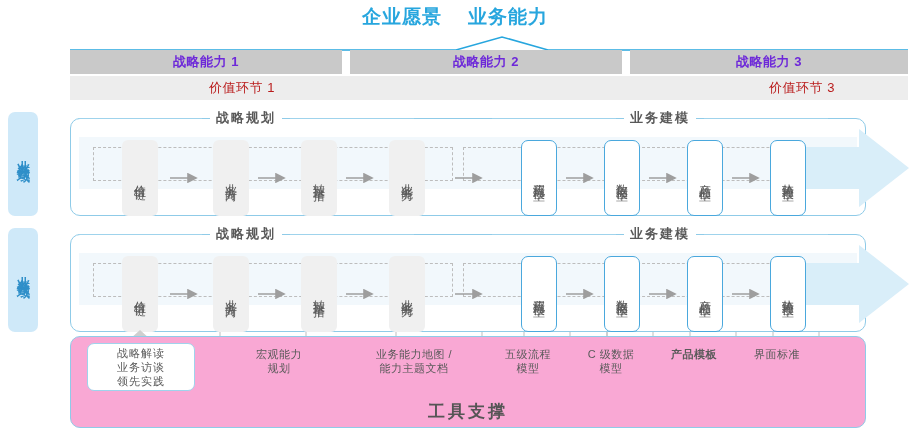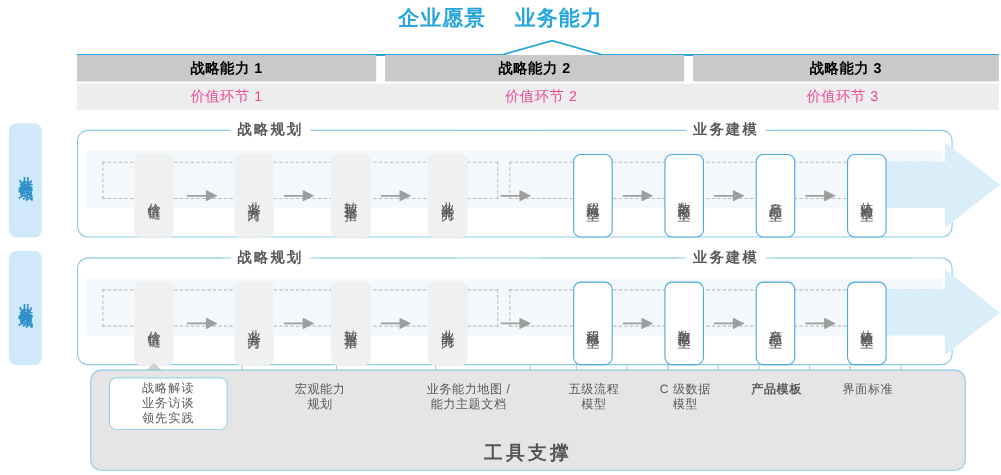--- a/index.html
+++ b/index.html
@@ -19,31 +19,31 @@
     letter-spacing: 1px;
   }
 
   
   .peak-line { position: absolute; left: 70px; top: 36px; width: 838px; height: 18px; }
 
   
   .cap-row { position: absolute; left: 70px; top: 50px; width: 838px; height: 24px; }
   .cap-cell {
     position: absolute; top: 0; height: 24px;
-    background: #c9c9c9; color: #000000;
+    background: #c9c9c9; color: #6d28d9;
     font-size: 13px; font-weight: bold;
     display: flex; align-items: center; justify-content: center;
     letter-spacing: .5px;
   }
   .vc-row { position: absolute; left: 70px; top: 76px; width: 838px; height: 24px; }
   .vc-bar { position: absolute; inset: 0; background: #ededed; }
   .vc-label {
     position: absolute; top: 0; height: 24px;
     display: flex; align-items: center; justify-content: center;
-    font-size: 13px; color: #ec4899; letter-spacing: .5px;
+    font-size: 13px; color: #b91c1c; letter-spacing: .5px; margin-left: 36px;
   }
 
   
   .domain-tab {
     position: absolute; left: 8px; width: 30px;
     background: #cfe9f9; border-radius: 7px;
     color: #2f8fc9; font-size: 13px; font-weight: bold;
     display: flex; align-items: center; justify-content: center;
     writing-mode: vertical-rl; letter-spacing: 3px;
   }
@@ -87,22 +87,22 @@
     background: #ffffff; border: 1.4px solid #4aa8dd;
     border-radius: 7px; color: #5a5a5a;
   }
   .arrow-s { position: absolute; width: 30px; height: 10px; }
 
   
   .brace { position: absolute; }
 
   
   .tool-box {
-    position: absolute; left: 82px; top: 336px; width: 796px; height: 92px;
-    border: 1px solid #8fcbe8; border-radius: 10px; background: #e5e5e5;
+    position: absolute; left: 70px; top: 336px; width: 796px; height: 92px;
+    border: 1px solid #8fcbe8; border-radius: 10px; background: #f9a8d4;
   }
   .tool-title {
     position: absolute; left: 0; right: 0; bottom: 4px;
     text-align: center; font-size: 17px; font-weight: bold;
     color: #555555; letter-spacing: 3px;
   }
   .tool-first {
     position: absolute; left: 16px; top: 6px; width: 108px; height: 48px;
     border: 1px solid #9fd3ec; border-radius: 7px; background: #fff;
     display: flex; align-items: center; justify-content: center;
@@ -136,21 +136,20 @@
     <div class="cap-cell" style="left:560px;width:278px;">战略能力 3</div>
   </div>
 
   <div class="vc-row">
     <svg class="vc-bar" viewBox="0 0 838 24" preserveAspectRatio="none">
       <path d="M0,0 H272 L290,12 L272,24 H0 Z" fill="#ededed"></path>
       <path d="M276,0 H552 L570,12 L552,24 H276 L294,12 Z" fill="#ededed"></path>
       <path d="M556,0 H820 L838,12 L820,24 H556 L574,12 Z" fill="#ededed"></path>
     </svg>
     <div class="vc-label" style="left:0;width:272px;">价值环节 1</div>
-    <div class="vc-label" style="left:286px;width:272px;">价值环节 2</div>
     <div class="vc-label" style="left:566px;width:260px;">价值环节 3</div>
   </div>
 
   <div class="domain-tab" style="top:112px;height:104px;">业务领域 1</div>
 
   <div class="row-box" style="top:118px;height:98px;">
     <div class="row-band" style="top:18px;height:52px;"></div>
     <div class="dash-band" style="left:22px;top:28px;width:360px;"></div>
     <div class="dash-band" style="left:392px;top:28px;width:386px;"></div>
     <svg class="big-arrow" style="left:700px;top:6px;width:140px;height:86px;" viewBox="0 0 140 86">

